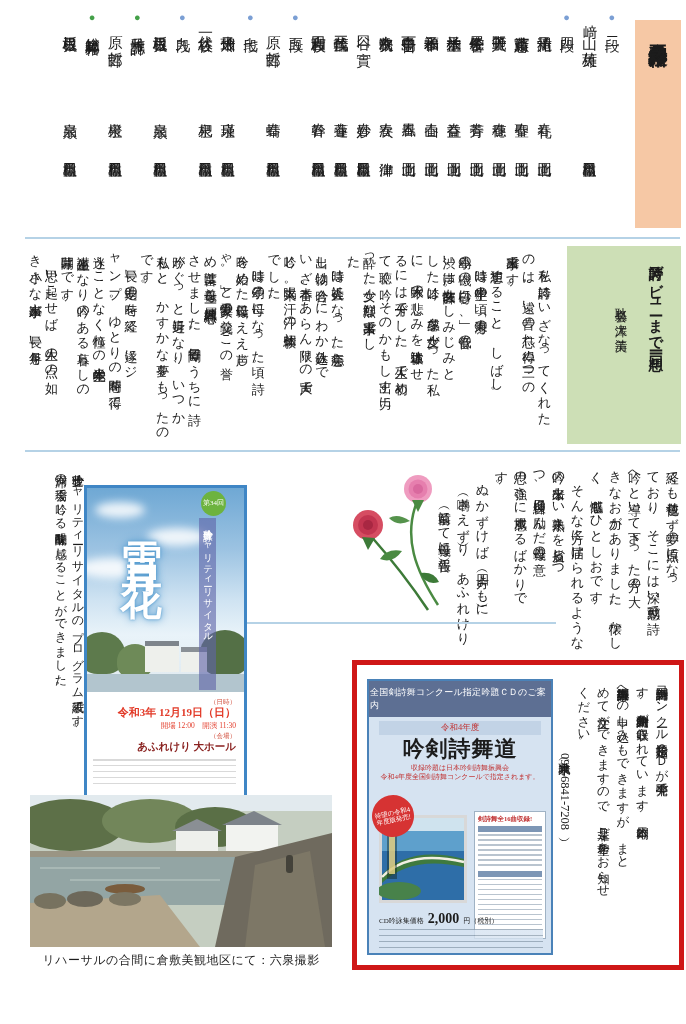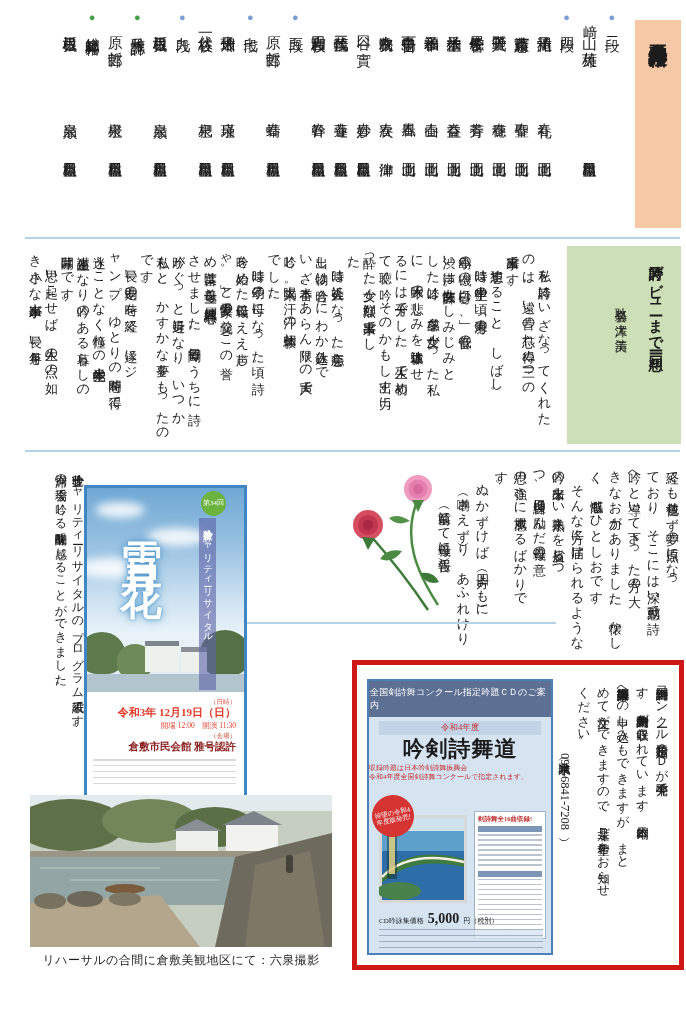--- a/index.html
+++ b/index.html
@@ -70,21 +70,21 @@
 
   
   .adbox{position:absolute;left:352px;top:660px;width:332px;height:310px;border:5px solid #cf1717;box-sizing:border-box;background:#fff;}
   .ad-note{position:absolute;right:8px;top:13px;width:122px;height:280px;writing-mode:vertical-rl;}
   .ad-note .vcol{line-height:19.5px;font-size:12.5px;letter-spacing:0;height:100%;white-space:nowrap;}
 
   .flyer{position:absolute;left:10px;top:14px;width:186px;height:276px;border:2px solid #4a82b8;box-sizing:border-box;background:#d6e3f1;overflow:hidden;}
   .f-header{background:#5d6f93;color:#fff;font-size:9px;text-align:left;padding:5px 1px;letter-spacing:0.2px;}
   .f-year{color:#c03030;font-size:8.5px;text-align:center;background:#c2d3e6;margin:4px 10px 2px;padding:1px 0;}
   .f-title{font-size:22px;text-align:center;font-weight:700;line-height:1.12;letter-spacing:1px;}
-  .f-note{color:#c03030;font-size:7px;line-height:1.35;margin-top:2px;}
+  .f-note{color:#c03030;font-size:7px;text-align:center;line-height:1.35;margin-top:2px;}
   .f-badge{position:absolute;left:3px;top:114px;width:42px;height:42px;border-radius:50%;background:#d63333;color:#fff;
       font-size:6.5px;line-height:1.15;display:flex;align-items:center;justify-content:center;text-align:center;
       transform:rotate(-12deg);box-sizing:border-box;padding:3px;z-index:2;}
   .f-cd{position:absolute;left:10px;top:134px;width:88px;height:88px;}
   .f-list{position:absolute;right:5px;top:130px;width:72px;height:128px;background:#fff;border:1px solid #9fb2c4;box-sizing:border-box;padding:3px 3px 0;}
   .f-list-h{color:#c03030;font-size:6.5px;font-weight:700;line-height:1.2;}
   .f-list-sec{height:6px;background:#7d96b5;margin:3px 0 2px;}
   .f-list-rows{height:34px;background:repeating-linear-gradient(180deg,#b9c4cf 0 1.5px,#fff 1.5px 5px);}
   .f-price{position:absolute;left:10px;top:228px;width:96px;white-space:nowrap;}
   .f-price .pl{font-size:7px;}
@@ -402,21 +402,21 @@
     <div class="p-badge">第34回</div>
     <div class="p-strip">
       <span>少壮吟士吟詠チャリティーリサイタル</span>
     </div>
     <div class="p-title">雪月花</div>
     <div class="p-info">
       <div class="p-lab">（日時）</div>
       <div class="p-date">令和3年 12月19日（日）</div>
       <div class="p-time">開場 12:00　開演 11:30</div>
       <div class="p-lab">（会場）</div>
-      <div class="p-venue">倉敷市民会館 雅号認許</div>
+      <div class="p-venue">あふれけり 大ホール</div>
       <div class="p-bars"></div>
     </div>
   </div>
 
   <div class="poster-caption">
 
   <div class="vcol">少壮吟士チャリティーリサイタルのプログラム表紙です。</div>
       <div class="vcol">満席の会場で吟じる醍醐味を感じることができました。</div>
     </div>
 
@@ -475,20 +475,20 @@
       </svg>
       <div class="f-list">
         <div class="f-list-h">剣詩舞全16曲収録!</div>
         <div class="f-list-sec"></div>
         <div class="f-list-rows"></div>
         <div class="f-list-sec"></div>
         <div class="f-list-rows" style="height:46px;"></div>
       </div>
       <div class="f-price">
         <span class="pl">CD吟詠集価格</span>
-        <span class="pv">5,000</span>
+        <span class="pv">2,000</span>
         <span class="ps">円（税別）</span>
       </div>
       <div class="f-bars"></div>
     </div>
   </div>
 
 </div>
 
 </body></html>

